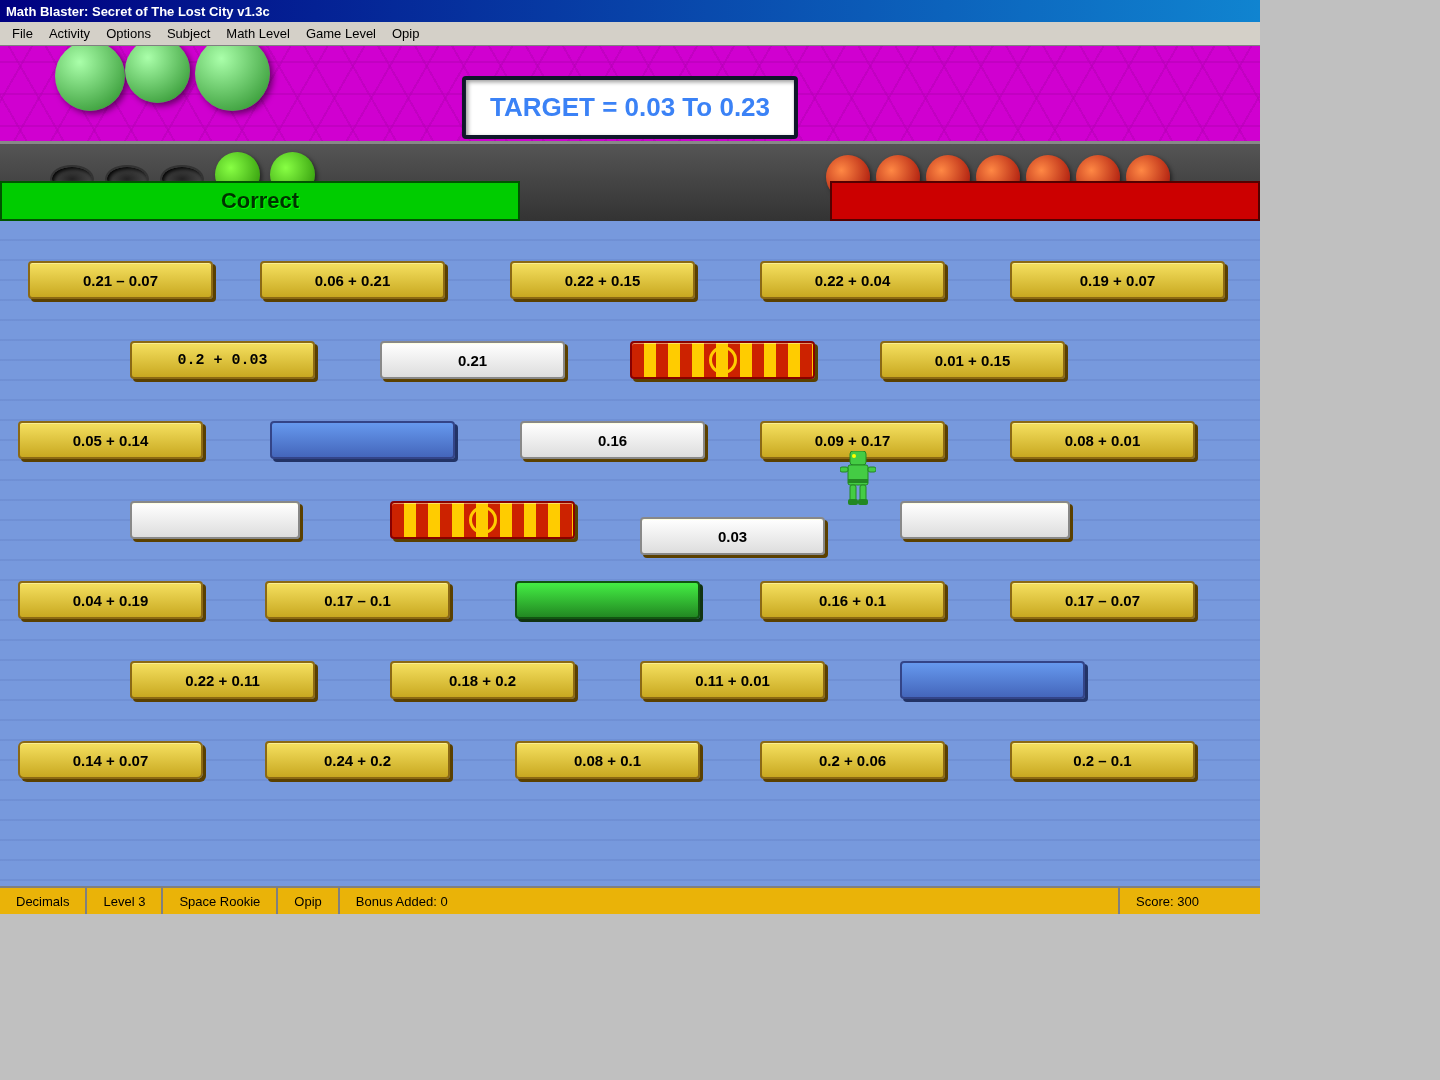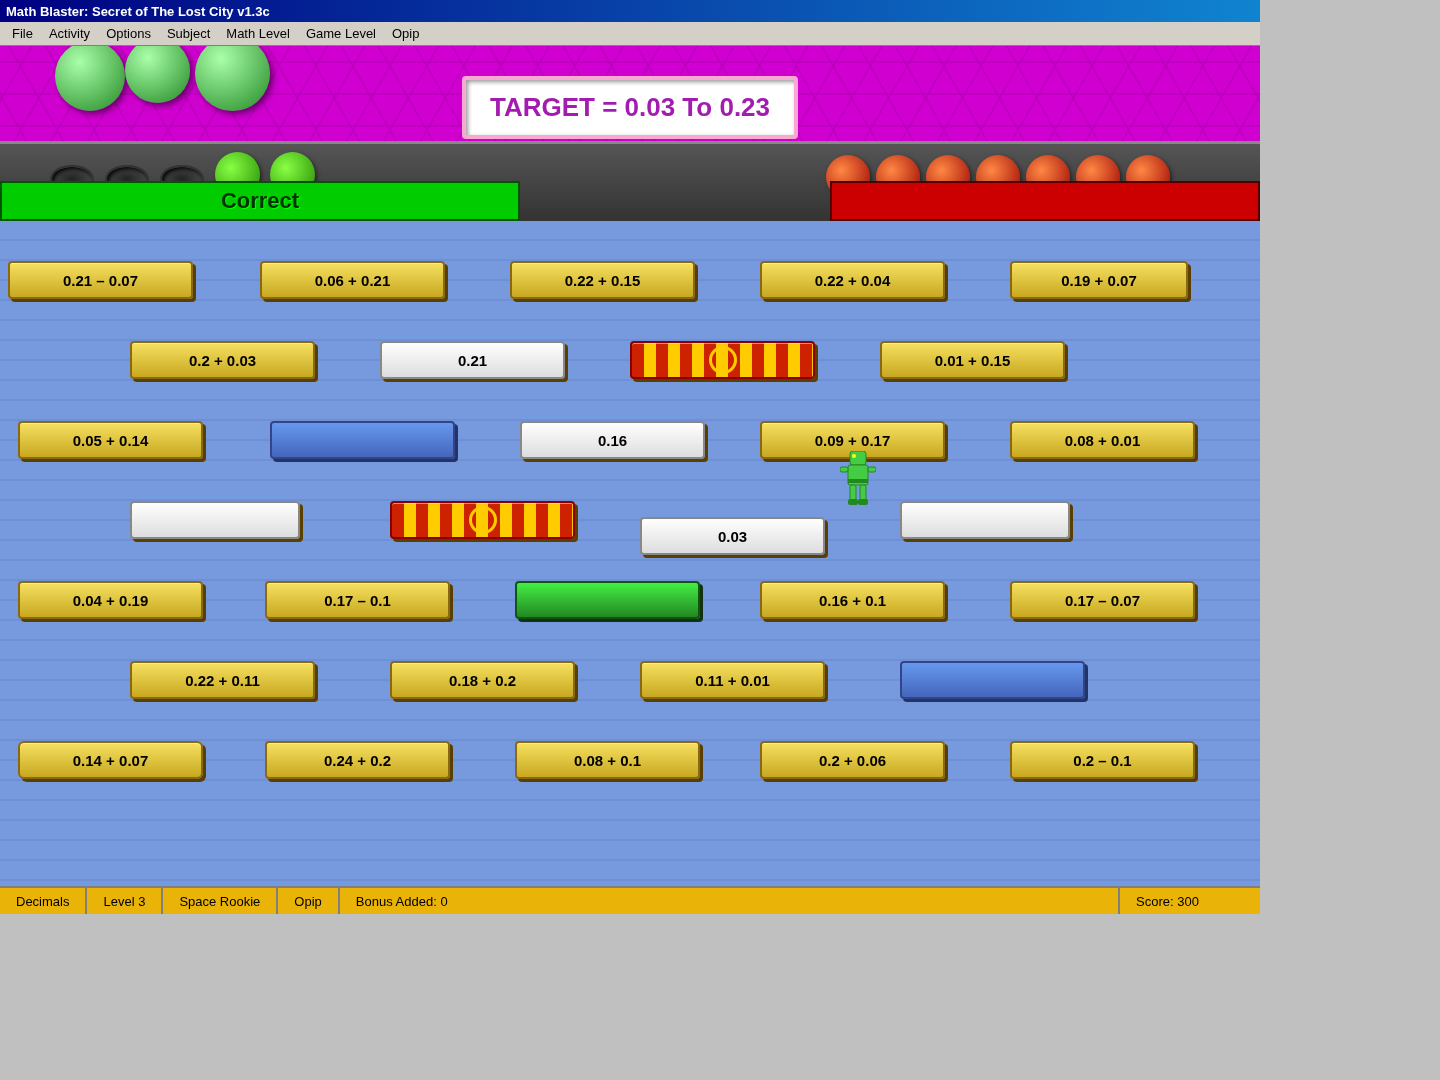--- a/index.html
+++ b/index.html
@@ -106,26 +106,26 @@
       z-index: 15;
     }
 
     
     #target-display {
       position: absolute;
       top: 30px;
       left: 50%;
       transform: translateX(-50%);
       background: white;
-      border: 4px solid #f9a8d4;
+      border: 4px solid #0f172a;
       border-radius: 4px;
       padding: 12px 24px;
       font-size: 26px;
       font-weight: bold;
-      color: #a21caf;
+      color: #3b82f6;
       z-index: 20;
       white-space: nowrap;
       box-shadow: inset 2px 2px 4px #999;
     }
 
     
     .green-ball {
       width: 50px;
       height: 50px;
       background: radial-gradient(circle at 35% 35%, #88ff44, #228800);
@@ -323,27 +323,27 @@
 
   <div id="correct-bar">
     <span>Correct</span>
   </div>
 
   <div id="red-bar"></div>
 </div>
 
 <div id="game-area">
 
-  <div class="platform" style="left:8px;top:40px;width:185px;">0.21 – 0.07</div>
+  <div class="platform" style="left:28px;top:40px;width:185px;">0.21 – 0.07</div>
   <div class="platform" style="left:260px;top:40px;width:185px;">0.06 + 0.21</div>
   <div class="platform" style="left:510px;top:40px;width:185px;">0.22 + 0.15</div>
   <div class="platform" style="left:760px;top:40px;width:185px;">0.22 + 0.04</div>
-  <div class="platform" style="left:1010px;top:40px;width:178px;">0.19 + 0.07</div>
-
-  <div class="platform" style="left:130px;top:120px;width:185px;">0.2 + 0.03</div>
+  <div class="platform" style="left:1010px;top:40px;width:215px;">0.19 + 0.07</div>
+
+  <div class="platform" style="left:130px;top:120px;width:185px;font-family:Liberation Mono, monospace;">0.2 + 0.03</div>
   <div class="platform white" style="left:380px;top:120px;width:185px;">0.21</div>
 
   <div class="platform danger" style="left:630px;top:120px;width:185px;">
     <div class="circle"></div>
   </div>
   <div class="platform" style="left:880px;top:120px;width:185px;">0.01 + 0.15</div>
 
   <div class="platform" style="left:18px;top:200px;width:185px;">0.05 + 0.14</div>
   <div class="platform blue" style="left:270px;top:200px;width:185px;"></div>
   <div class="platform white" style="left:520px;top:200px;width:185px;">0.16</div>

